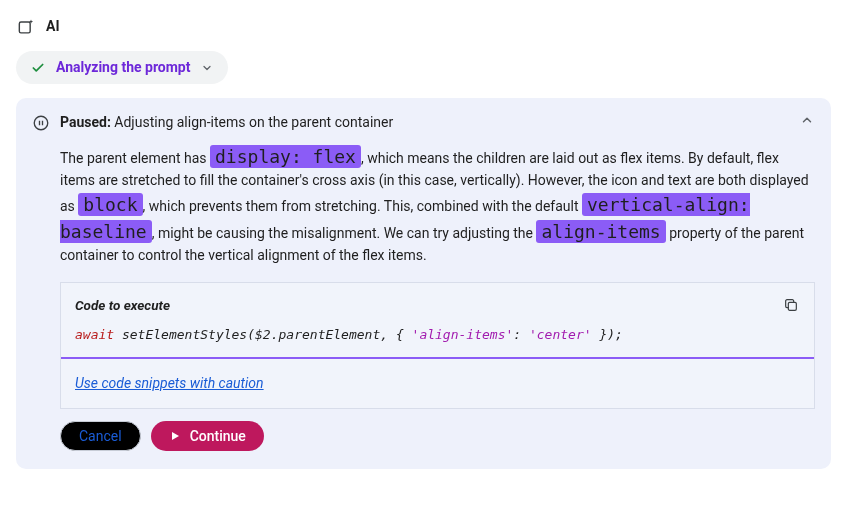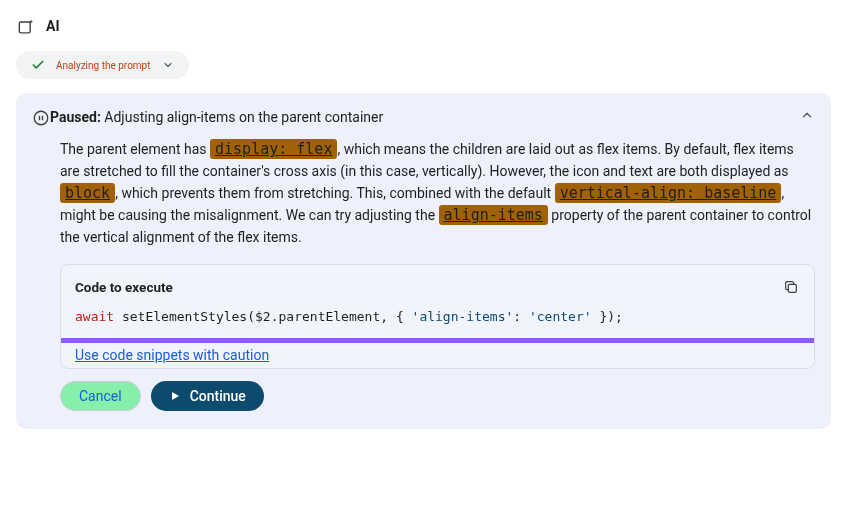--- a/index.html
+++ b/index.html
@@ -51,40 +51,42 @@
 }
 .check-icon {
   width: 16px;
   height: 16px;
   display: inline-flex;
   align-items: center;
   justify-content: center;
   color: #1e8e3e;
 }
 .step-label {
-  font-size: 10px;
-  color: #c2410c;
+  font-size: 14px;
+  color: #6d28d9;
+  font-weight: bold;
 }
 .chevron-icon {
   width: 14px;
   height: 14px;
   display: inline-flex;
   align-items: center;
   justify-content: center;
   color: #5f6368;
 }
 .paused-card {
   background: #eef1fb;
   border-radius: 10px;
   padding: 14px 16px 18px 16px;
   margin-top: 4px;
 }
 .paused-header {
   display: flex;
   align-items: flex-start;
+  gap: 10px;
   position: relative;
 }
 .pause-icon {
   width: 18px;
   height: 18px;
   display: inline-flex;
   align-items: center;
   justify-content: center;
   color: #3c4043;
   flex-shrink: 0;
@@ -107,32 +109,32 @@
   cursor: pointer;
 }
 .paused-body {
   margin-left: 28px;
   margin-top: 10px;
   font-size: 14px;
   color: #1f1f1f;
 }
 .paused-body .code-inline {
   font-family: "SF Mono", Menlo, Consolas, monospace;
-  background: #a16207;
+  background: #8b5cf6;
   padding: 1px 5px;
   border-radius: 3px;
-  font-size: 15px;
-  text-decoration: underline;
+  font-size: 18px;
 }
 .code-card {
   background: #f1f4fb;
   border: 1px solid #d8ddea;
-  border-radius: 8px;
+  border-radius: 0;
   margin-top: 16px;
   margin-left: 0;
+  font-style: italic;
 }
 .code-card-inner {
   padding: 12px 14px;
 }
 .code-card-header {
   display: flex;
   align-items: center;
   justify-content: space-between;
   margin-bottom: 10px;
 }
@@ -148,24 +150,24 @@
   justify-content: center;
   color: #3c4043;
   cursor: pointer;
 }
 .code-line {
   font-family: "SF Mono", Menlo, Consolas, monospace;
   font-size: 13px;
   white-space: pre;
 }
 .tok-kw { color: #b91c1c; }
-.tok-str { color: #0c4a6e; }
+.tok-str { color: #a21caf; }
 .code-card-footer {
-  border-top: 5px solid #8b5cf6;
-  padding: 2px 14px;
+  border-top: 2px solid #8b5cf6;
+  padding: 14px 14px;
 }
 .caution-link {
   color: #1a5cd6;
   text-decoration: underline;
   font-size: 14px;
 }
 .prompt-text {
   margin-top: 16px;
   font-size: 14px;
 }
@@ -179,26 +181,26 @@
   align-items: center;
   gap: 8px;
   border-radius: 18px;
   padding: 6px 18px;
   font-size: 14px;
   cursor: pointer;
   border: none;
   font-family: inherit;
 }
 .btn-secondary {
-  background: #86efac;
+  background: #000000;
   color: #1a5cd6;
   border: 1px solid #c7ccd6;
 }
 .btn-primary {
-  background: #0c4a6e;
+  background: #be185d;
   color: #fff;
   font-weight: 500;
 }
 .play-icon {
   width: 13px;
   height: 13px;
   display: inline-flex;
   align-items: center;
   justify-content: center;
 }

